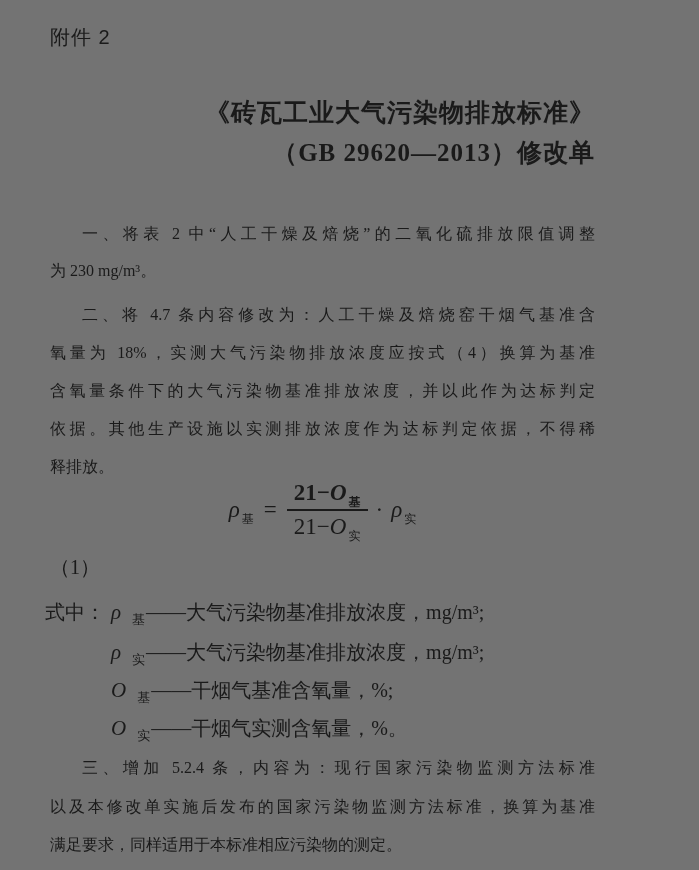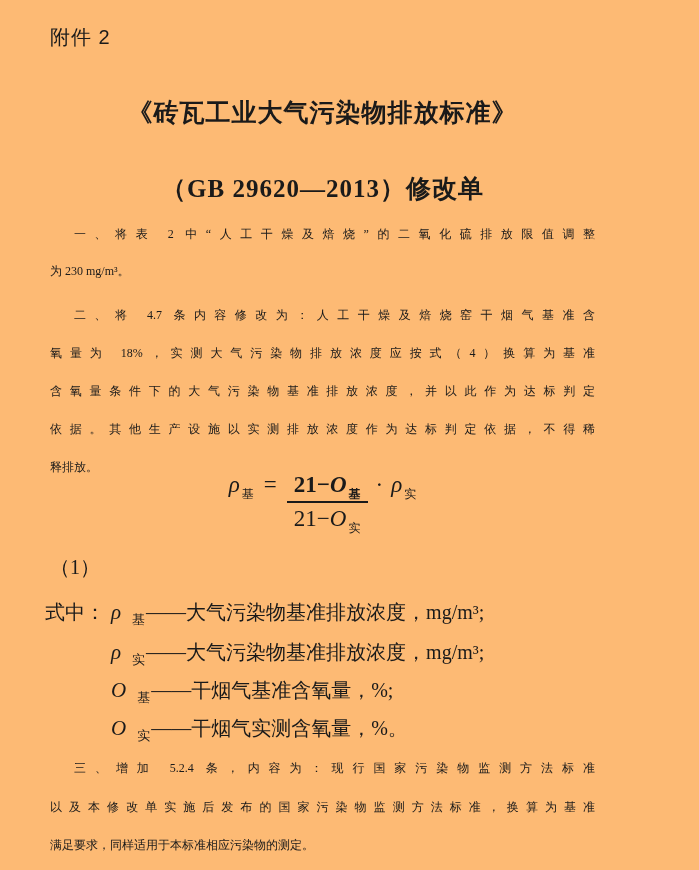--- a/index.html
+++ b/index.html
@@ -4,53 +4,53 @@
 <style>
   html,body { margin:0; padding:0; }
   body {
     width:699px; height:870px;
     background:#ffffff;
     font-family:"Liberation Serif","DejaVu Serif",serif;
     color:#1a1a1a;
     position:relative;
     overflow:hidden;
   }
-  .page { position:absolute; inset:0; background:#fdba74; }
+  .page { position:absolute; inset:0; background:#737373; }
 
   .attach {
     position:absolute; left:50px; top:24px;
     font-family:"Liberation Sans","DejaVu Sans",sans-serif;
     font-size:20px; letter-spacing:1px;
   }
 
   .title {
     position:absolute; left:50px; width:545px;
-    text-align:center; font-weight:bold;
+    text-align:right; font-weight:bold;
     font-size:25px; letter-spacing:1px;
     white-space:nowrap;
   }
   .t1 { top:96px; }
-  .t2 { top:136px;margin-top:36px; }
+  .t2 { top:136px; }
 
   .line {
     position:absolute; left:50px; width:545px;
-    font-size:12px; line-height:28px;
+    font-size:16px; line-height:28px;
     white-space:nowrap;
   }
   .just {
     white-space:normal;
     text-align:justify;
     text-align-last:justify;
   }
   .ind { text-indent:2em; }
 
   
   .formula {
     position:absolute; left:50px; top:472px; width:545px; height:76px;
-    display:flex; justify-content:center;
+    display:flex; align-items:center; justify-content:center;
     font-size:23px;
   }
   .sym { font-style:italic; }
   .eq { margin:0 10px; }
   .frac { display:inline-flex; flex-direction:column; align-items:center; }
   .numer { padding:0 7px 3px 7px; border-bottom:2px solid #1a1a1a;font-weight:bold; }
   .denom { padding:3px 7px 0 7px; }
   .fsub {
     display:inline-block; font-size:12px; font-style:normal;
     position:relative; top:6px; margin-left:2px;

